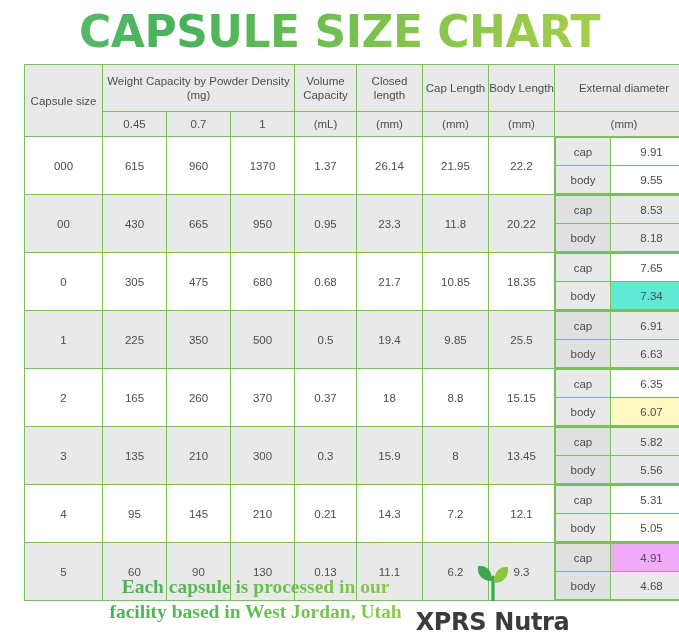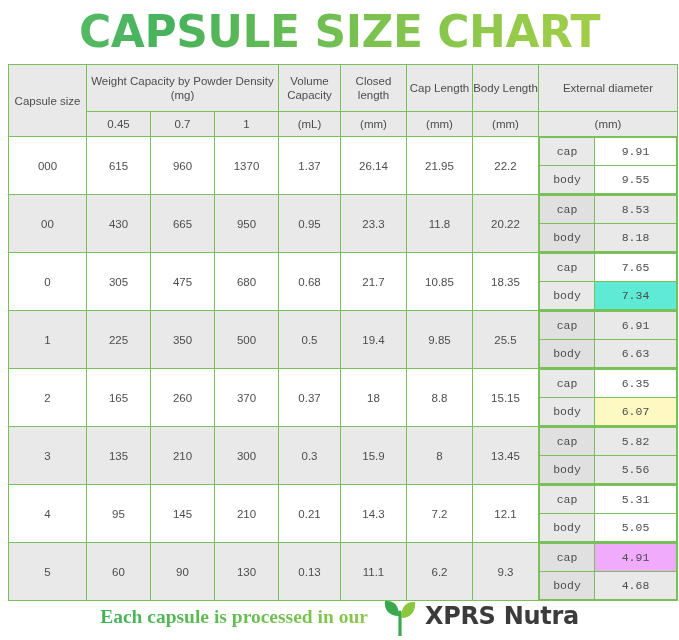--- a/index.html
+++ b/index.html
@@ -12,21 +12,21 @@
     height: 640px;
     font-family: "Liberation Sans", sans-serif;
     color: #4b4b4b;
     overflow: hidden;
   }
   .page {
     position: relative;
     width: 679px;
     height: 640px;
     box-sizing: border-box;
-    padding: 0 8px;
+    padding: 0 24px;
   }
 
   
   .title {
     text-align: center;
     font-family: "DejaVu Sans", sans-serif;
     font-weight: bold;
     font-size: 44px;
     letter-spacing: -0.5px;
     line-height: 52px;
@@ -92,21 +92,20 @@
   tr.band-white td { background: #ffffff; }
 
   .ext-inner {
     width: 100%;
     border-collapse: collapse;
     table-layout: fixed;
   }
   .ext-inner td {
     border: none;
     height: 27px;
-    font-family: Liberation Mono, monospace;
   }
   .ext-inner tr.sep td { border-bottom: 1px solid #79c05a; }
 
   
   .footer {
     position: absolute;
     left: 0;
     bottom: 4px;
     width: 679px;
     display: flex;
@@ -125,20 +124,21 @@
     -webkit-background-clip: text;
     background-clip: text;
     -webkit-text-fill-color: transparent;
     color: transparent;
     white-space: nowrap;
   }
   .brand {
     display: flex;
     align-items: center;
     gap: 7px;
+    flex-direction: column;
   }
   .brand-name {
     font-family: "DejaVu Sans", sans-serif;
     font-weight: bold;
     font-size: 24px;
     color: #3b3b3b;
     letter-spacing: -0.3px;
   }
   .leaf-logo { width: 36px; height: 40px; display: block; }
 </style>
@@ -382,20 +382,21 @@
           </tbody>
             </table>
         </td>
       </tr>
     </tbody>
   </table>
 
   <div class="footer">
     <div>
       <div class="footer-text">Each capsule is processed in our</div>
+      <div class="footer-text">facility based in West Jordan, Utah</div>
     </div>
     <div class="brand">
       <span>
         <svg class="leaf-logo" viewBox="0 0 36 40" xmlns="http://www.w3.org/2000/svg">
           <path d="M18 40 C18 26 18 22 18 16" stroke="#3aa84f" stroke-width="3.2" fill="none" stroke-linecap="round"></path>
           <path d="M17 20 C6 20 2 13 3 5 C12 4 17 9 17 20 Z" fill="#3aa84f"></path>
           <path d="M19 22 C30 22 34 14 33 6 C24 5 19 11 19 22 Z" fill="#8dc63f"></path>
         </svg>
       </span>
       <span class="brand-name">XPRS Nutra</span>

